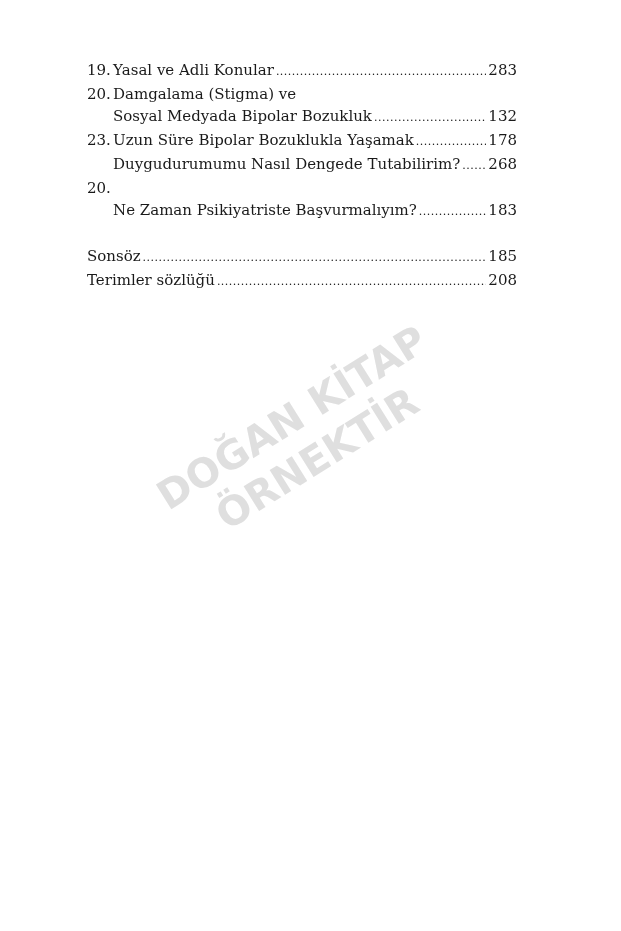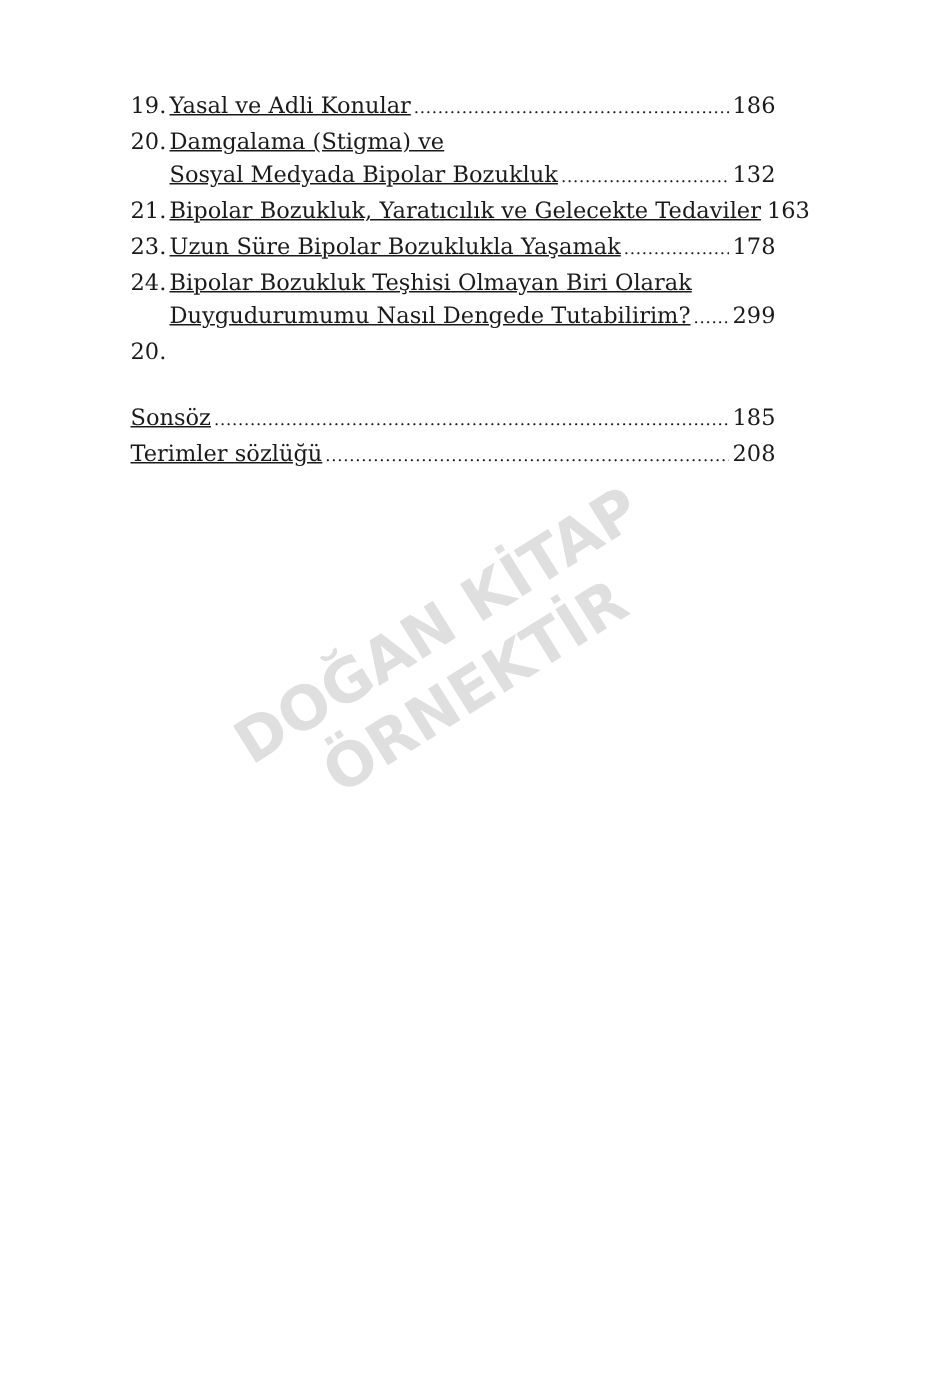--- a/index.html
+++ b/index.html
@@ -2,72 +2,68 @@
 <html><head>
   <meta charset="utf-8">
   <style>
     html, body { margin:0; padding:0; }
     body { width:621px; height:931px; background:#ffffff; position:relative; overflow:hidden;
       font-family:"DejaVu Serif", "Liberation Serif", serif; color:#1a1a1a; }
     .toc { position:absolute; left:87px; top:59px; width:430px; font-size:15px; line-height:22px; }
     .row { display:flex; align-items:baseline; white-space:nowrap; }
     .num { width:26px; flex:0 0 26px; }
     .indent { width:26px; flex:0 0 26px; }
-    .title { flex:0 0 auto;text-decoration:underline; }
+    .title { flex:0 0 auto; }
     .dots { flex:1 1 auto; overflow:hidden; margin:0 2px; }
     .dots::after { content:"........................................................................................................................................................................................................"; letter-spacing:0.5px; font-size:11px; }
     .page { flex:0 0 auto; }
     .gap { height:22px; }
     .watermark { position:absolute; left:150px; top:390px; transform:rotate(-32deg); transform-origin:center;
       font-family:"DejaVu Sans", "Liberation Sans", sans-serif; font-weight:bold; color:#dcdcdc; font-size:40px; line-height:48px; text-align:center; opacity:0.9; }
   </style>
 </head>
 <body>
 
 <div class="toc">
   <div class="row">
     <span class="num">19.</span>
     <span class="title">Yasal ve Adli Konular</span>
     <span class="dots"></span>
-    <span class="page">186</span>
+    <span class="page">283</span>
   </div>
   <div class="row">
     <span class="num">20.</span>
     <span class="title">Damgalama (Stigma) ve</span>
   </div>
   <div class="row">
     <span class="indent"></span>
     <span class="title">Sosyal Medyada Bipolar Bozukluk</span>
     <span class="dots"></span>
     <span class="page">132</span>
   </div>
   <div class="row">
-    <span class="num">21.</span>
-    <span class="title">Bipolar Bozukluk, Yaratıcılık ve Gelecekte Tedaviler</span>
-    <span class="dots"></span>
-    <span class="page">163</span>
-  </div>
-  <div class="row">
     <span class="num">23.</span>
     <span class="title">Uzun Süre Bipolar Bozuklukla Yaşamak</span>
     <span class="dots"></span>
     <span class="page">178</span>
   </div>
   <div class="row">
-    <span class="num">24.</span>
-    <span class="title">Bipolar Bozukluk Teşhisi Olmayan Biri Olarak</span>
+    <span class="indent"></span>
+    <span class="title">Duygudurumumu Nasıl Dengede Tutabilirim?</span>
+    <span class="dots"></span>
+    <span class="page">268</span>
+  </div>
+  <div class="row">
+    <span class="num">20.</span>
   </div>
   <div class="row">
     <span class="indent"></span>
-    <span class="title">Duygudurumumu Nasıl Dengede Tutabilirim?</span>
+    <span class="title">Ne Zaman Psikiyatriste Başvurmalıyım?</span>
     <span class="dots"></span>
-    <span class="page">299</span>
-  </div>
-  <div class="row">
-    <span class="num">20.</span>
+    <span class="page">183</span>
   </div>
 
   <div class="gap"></div>
 
   <div class="row">
     <span class="title">Sonsöz</span>
     <span class="dots"></span>
     <span class="page">185</span>
   </div>
   <div class="row">

